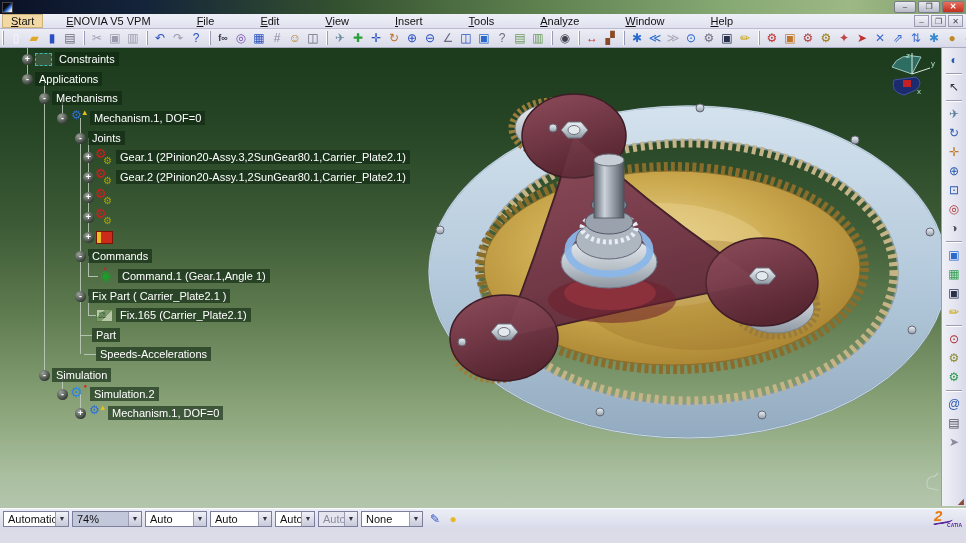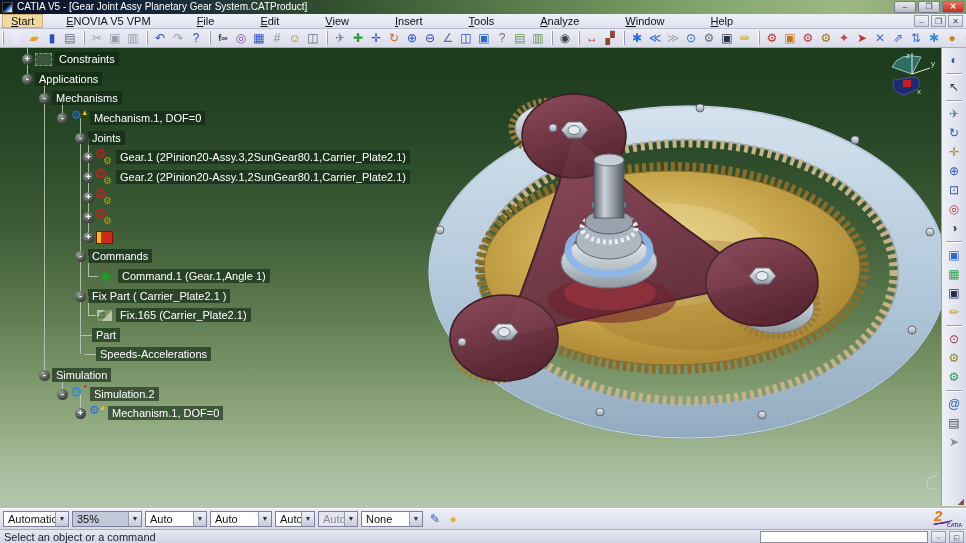--- a/index.html
+++ b/index.html
@@ -109,21 +109,20 @@
     background:linear-gradient(180deg,#f0f1f8,#d0d2e2); font-size:7px; line-height:11px;
     text-align:center; color:#556; }
 </style>
 </head>
 <body>
 
 <div id="app">
 
   <div id="titlebar">
     <span class="appicon"></span>
-    <span class="ttext">CATIA V5 - [Gear Joint Assy Planetary Gear System.CATProduct]</span>
     <span id="winbtns">
       <span class="wbtn">–</span>
       <span class="wbtn">❐</span>
       <span class="wbtn close">✕</span>
     </span>
   </div>
 
   <div id="menubar">
       <span class="menuitem hl"><u>S</u>tart</span>
       <span class="menuitem"><u>E</u>NOVIA V5 VPM</span>
@@ -611,21 +610,21 @@
       </div>
     <div id="rcorner">◢</div>
   </div>
 
   <div id="dropbar">
       <span class="dd" style="width: 66px;">
         <span class="dlabel">Automatic</span>
         <span class="darrow">▼</span>
       </span>
       <span class="dd sel" style="width: 70px;">
-        <span class="dlabel">35%</span>
+        <span class="dlabel">74%</span>
         <span class="darrow">▼</span>
       </span>
       <span class="dd" style="width: 62px;">
         <span class="dlabel">Auto</span>
         <span class="darrow">▼</span>
       </span>
       <span class="dd" style="width: 62px;">
         <span class="dlabel">Auto</span>
         <span class="darrow">▼</span>
       </span>
@@ -647,19 +646,13 @@
       <span class="tbtn">
         <span class="tglyph" style="color: rgb(232, 184, 32);">●</span>
       </span>
     </div>
   <div id="catialogo">
     <span class="two">2</span>
     <span class="swoosh"></span>
     <span class="word">CATIA</span>
   </div>
 
-  <div id="statusbar">
-    <span id="statusmsg">Select an object or a command</span>
-    <input id="cmdinput" type="text" value="" style="">
-    <span class="sbtn" style="right:20px">▫</span>
-    <span class="sbtn" style="right:2px">◱</span>
-  </div>
 </div>
 
 </body></html>

